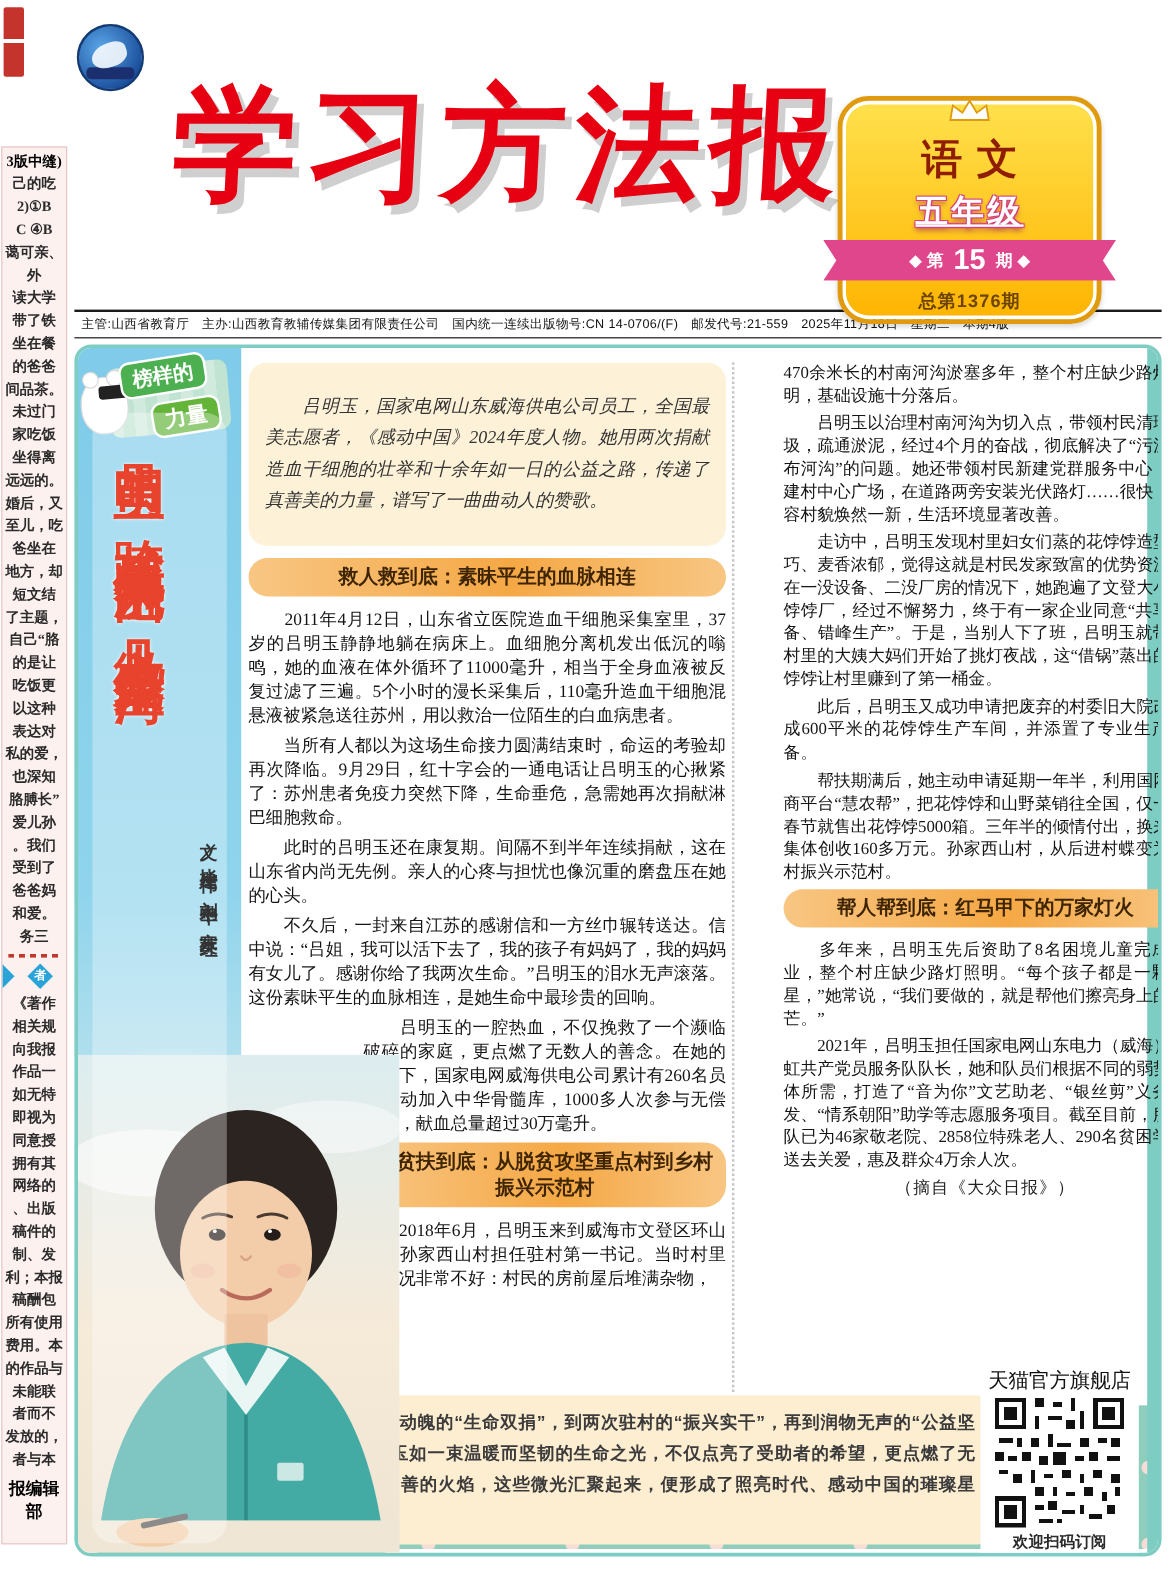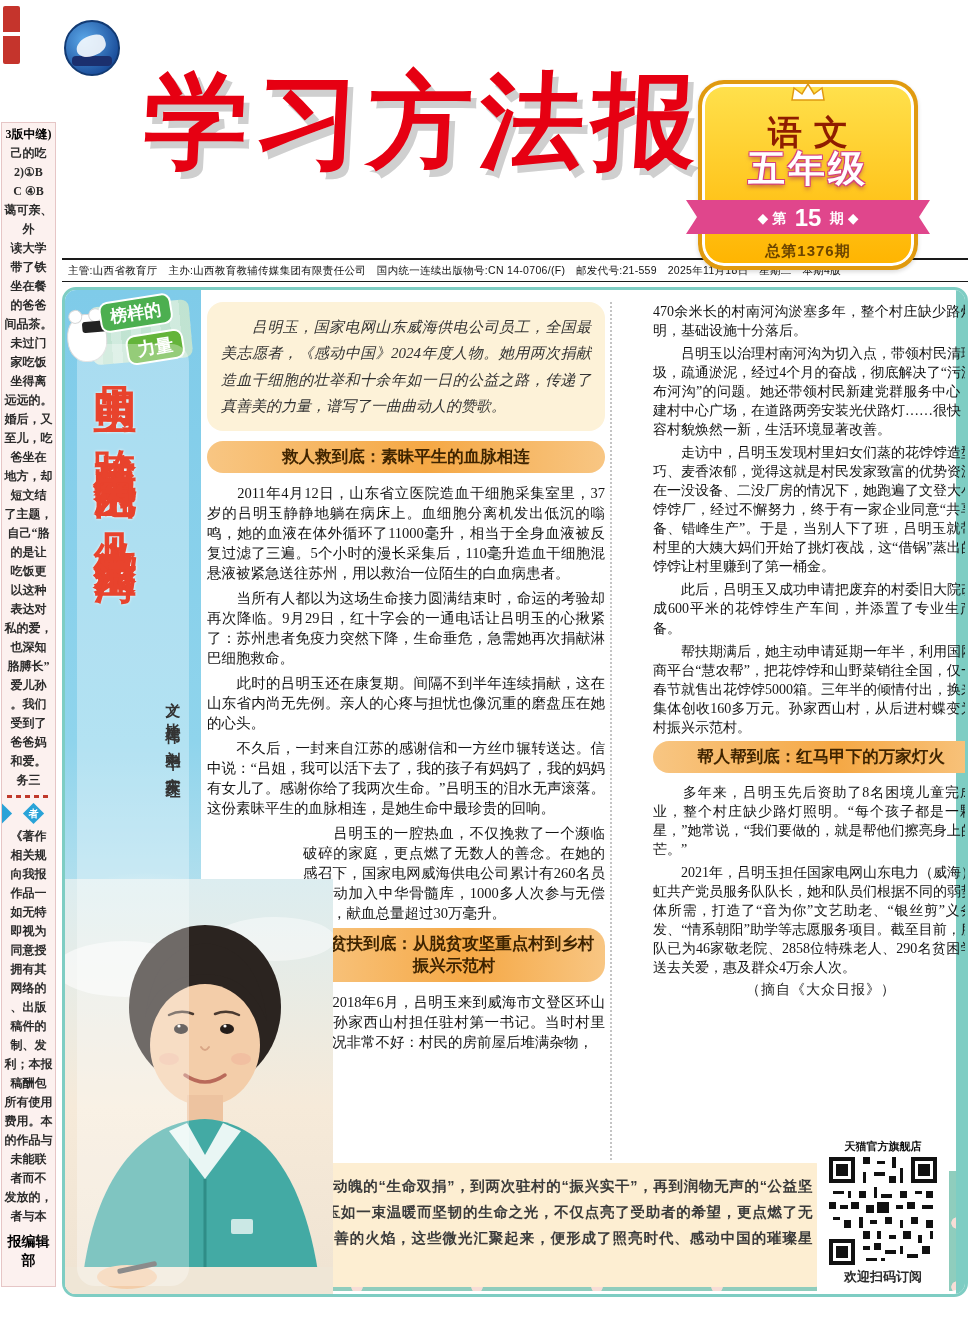--- a/index.html
+++ b/index.html
@@ -42,23 +42,23 @@
      font-family:"Liberation Sans","DejaVu Sans",sans-serif;
      font-size:10.5px; color:#111; line-height:21px; padding-left:6px; letter-spacing:.3px; white-space:nowrap; }
 
   
   .badge { position:absolute; left:636px; top:80px; width:220px; height:190px; z-index:9;
      background:linear-gradient(#ffe14d,#ffb400); border:4px solid #e09a10; border-radius:26px;
      box-shadow:inset 0 0 0 3px #fff, 0 2px 4px rgba(0,0,0,.15); }
   .badge .crown { position:absolute; left:50%; top:-2px; transform:translateX(-50%); }
   .badge-subject { position:absolute; top:26px; width:100%; text-align:center;
      font-weight:bold; font-size:34px; letter-spacing:12px; text-indent:12px; color:#8f1d00; }
-  .badge-grade { position:absolute; top:60px; width:100%; text-align:center; font-weight:bold; font-size:37px;
+  .badge-grade { position:absolute; top:74px; width:100%; text-align:center; font-weight:bold; font-size:27px;
      letter-spacing:3px; color:#fff;
-     text-shadow:-1px -1px 0 #d6417f, 1px -1px 0 #d6417f, -1px 1px 0 #d6417f, 1px 1px 0 #d6417f, 0 3px 4px rgba(150,30,90,.6); }
+     text-shadow:-1px -1px 0 #d6417f, 1px -1px 0 #d6417f, -1px 1px 0 #d6417f, 1px 1px 0 #d6417f, 0 3px 4px rgba(150,30,90,.6);text-decoration:underline; }
   .badge-ribbon { position:absolute; left:-16px; right:-16px; top:116px; height:34px; background:#e0468c;
      clip-path:polygon(0 0,100% 0,calc(100% - 11px) 50%,100% 100%,0 100%,11px 50%);
      color:#fff; text-align:center; line-height:34px; white-space:nowrap; }
   .badge-ribbon .rb-small { font-weight:bold; font-size:14px; vertical-align:middle; }
   .badge-ribbon .rb-num { font-weight:bold; font-size:24px; vertical-align:middle; padding:0 4px; }
   .badge-total { position:absolute; top:158px; width:100%; text-align:center;
      font-weight:bold; font-size:15px; color:#6b4400; letter-spacing:1px; }
 
   
   .card { position:absolute; left:0; top:287px; width:906px; height:1010px; background:#fff;
@@ -90,21 +90,21 @@
      font-family:"Liberation Sans","DejaVu Sans",sans-serif;
      font-weight:bold; font-size:43px; letter-spacing:5px; color:#e8432d;
      text-shadow:0 0 3px rgba(255,255,255,.9); }
   .byline { position:absolute; left:98px; top:400px; height:310px; z-index:6;
      writing-mode:vertical-rl; text-orientation:upright;
      font-size:15px; font-weight:bold; color:#333; letter-spacing:3px; }
   .feature-photo { position:absolute; left:0; bottom:0; width:268px; height:415px; z-index:4; }
 
   
   .col-mid { position:absolute; left:142px; top:12px; width:398px; height:878px; overflow:hidden; z-index:2; }
-  .intro-box { background:#fdf2d8; border-radius:16px; padding:12px 14px; margin-bottom:10px;
+  .intro-box { background:#fdf2d8; border-radius:16px; padding:24px 14px; margin-bottom:10px;
      font-size:15px; line-height:1.75; color:#333; font-style:italic; text-align:justify; }
   .pill { display:block; background:linear-gradient(90deg,#f8c683,#f5a845 55%,#f8c683); border-radius:18px;
      padding:5px 8px; margin:4px 0 10px 0; text-align:center;
      font-family:"Liberation Sans","DejaVu Sans",sans-serif;
      font-weight:bold; font-size:16.5px; color:#3f2400; }
   .pill.wrapped { display:flow-root; }
   .para { font-size:14.5px; line-height:1.38; text-align:justify; color:#141414; margin-bottom:5px; }
   .col-right .para { font-size:14px; line-height:1.36; margin-bottom:4px; }
   .photo-spacer { float:left; width:96px; height:300px; }
 
@@ -125,21 +125,21 @@
        radial-gradient(circle 6px at 36px 52px, #f7ddd6 90%, transparent),
        radial-gradient(circle 5px at 80px 30px, #ffffff 90%, transparent);
      background-size:120px 64px; border-bottom-right-radius:10px; }
   .conclusion-box { position:absolute; left:40px; top:-8px; width:588px; background:#fdeed2; border-radius:14px;
      padding:10px 16px; z-index:5;
      font-family:"Liberation Sans","DejaVu Sans",sans-serif;
      font-weight:bold; font-size:14.5px; line-height:1.8; color:#3b3b3b; text-align:justify; letter-spacing:.5px; }
 
   
   .qr-card { position:absolute; right:16px; top:845px; width:132px; background:#fff; padding:4px 6px 6px 6px; z-index:6; text-align:center; }
-  .qr-top { font-family:"Liberation Sans","DejaVu Sans",sans-serif; font-weight:bold; font-size:11px; color:#111; white-space:nowrap; }
+  .qr-top { font-family:"Liberation Sans","DejaVu Sans",sans-serif; font-weight:normal; font-size:17px; color:#111; white-space:nowrap; }
   .qr-svg { display:block; margin:3px auto 3px auto; }
   .qr-bottom { font-family:"Liberation Sans","DejaVu Sans",sans-serif; font-weight:bold; font-size:13px; color:#2b2b2b; white-space:nowrap; }
 </style>
 </head>
 <body>
 
 <div class="page">
 
   <div class="left-strip">
     <div class="strip-red-block"></div>

